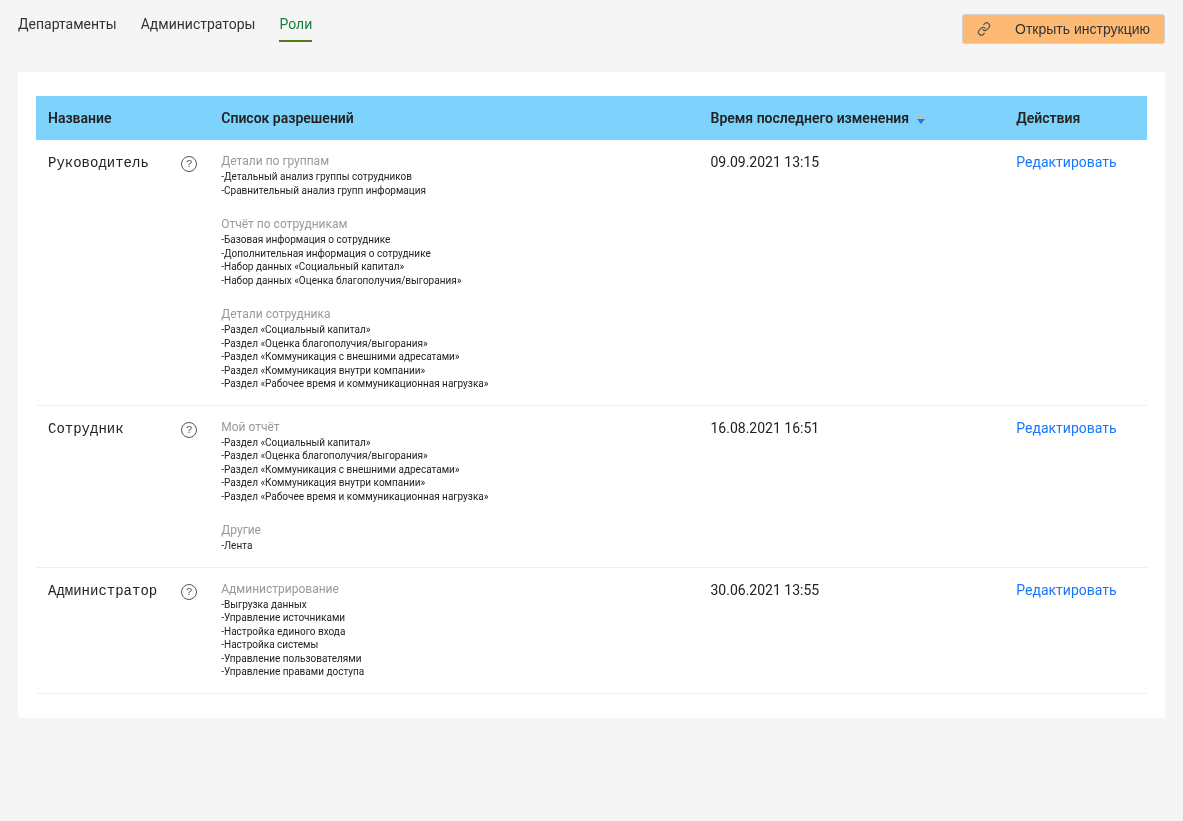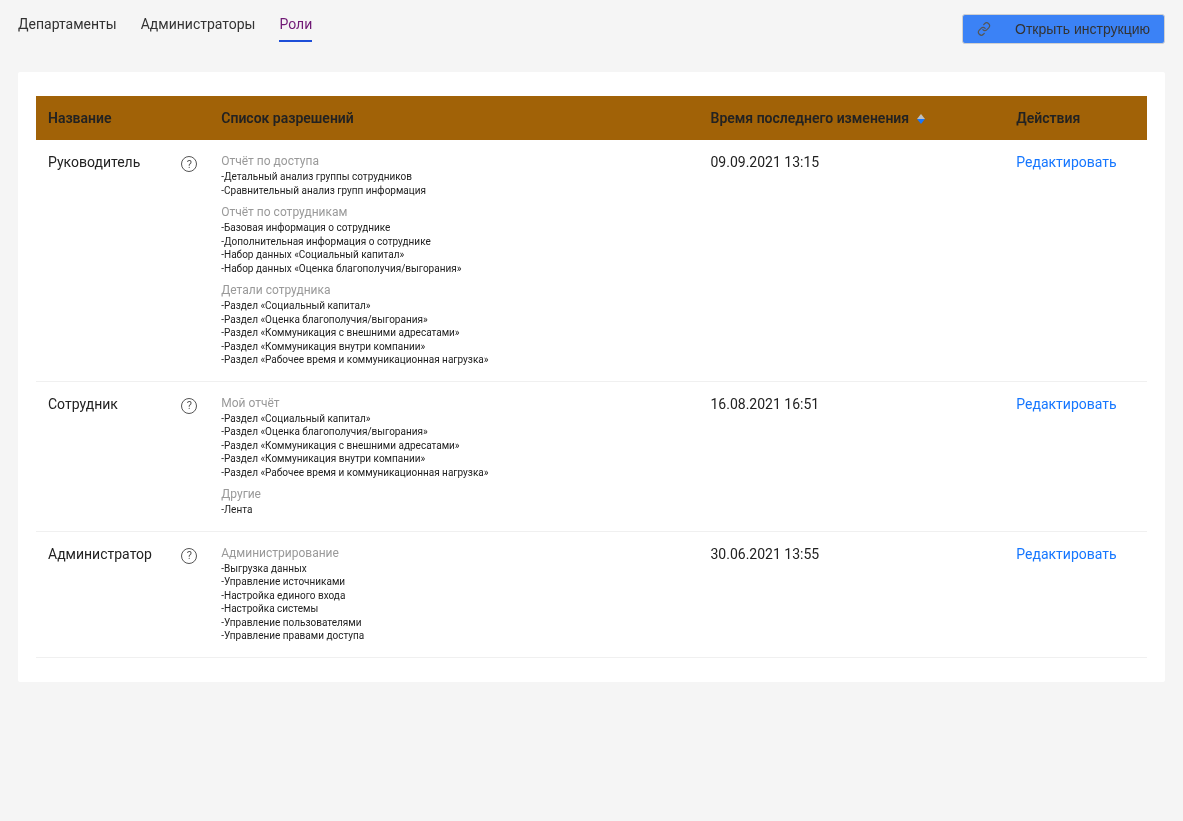--- a/index.html
+++ b/index.html
@@ -30,86 +30,87 @@
     display: flex;
     gap: 24px;
   }
   .tab {
     font-size: 14px;
     color: #333;
     padding-bottom: 8px;
     cursor: pointer;
   }
   .tab.active {
-    color: #701a75;
-    border-bottom: 2px solid #1d4ed8;
+    color: #15803d;
+    border-bottom: 2px solid #4d7c0f;
   }
   .btn-outline {
     display: inline-flex;
     align-items: center;
     gap: 24px;
     border: 1px solid #d0d0d0;
-    background: #3b82f6;
+    background: #fdba74;
     padding: 6px 14px;
     font-size: 14px;
     border-radius: 3px;
     cursor: pointer;
     color: #333;
   }
   .content-card {
     background: #fff;
     border-radius: 2px;
     padding: 24px 18px;
   }
   table.roles {
     width: 100%;
     border-collapse: collapse;
     table-layout: fixed;
   }
   table.roles thead th {
-    background: #a16207;
+    background: #7dd3fc;
     text-align: left;
     font-weight: 600;
     font-size: 14px;
     padding: 14px 12px;
     color: #222;
   }
   table.roles col.col-name { width: 170px; }
   table.roles col.col-perm { width: 480px; }
   table.roles col.col-time { width: 300px; }
   table.roles col.col-act  { width: 140px; }
   table.roles tbody td {
     vertical-align: top;
     padding: 14px 12px;
     border-bottom: 1px solid #f0f0f0;
     font-size: 14px;
   }
   .name-cell {
     display: flex;
-    align-items: flex-start;
+    align-items: center;
     justify-content: space-between;
     gap: 20px;
+    font-family: Liberation Mono, monospace;
   }
   .help-icon {
     display: inline-flex;
     align-items: center;
     justify-content: center;
     width: 16px;
     height: 16px;
     border: 1px solid #555;
     border-radius: 50%;
     font-size: 11px;
     color: #555;
     flex-shrink: 0;
     margin-top: 2px;
   }
   .perm-group-title {
     font-size: 12px;
     color: #999;
-    margin-top: 8px;
+    margin-top: 20px;
     margin-bottom: 2px;
   }
   .perm-group-title:first-child { margin-top: 0; }
   .perm-item {
     font-size: 10px;
     line-height: 1.35;
     color: #222;
   }
   .sort-icon {
     display: inline-flex;
@@ -175,21 +176,21 @@
       </thead>
       <tbody id="roles-tbody">
           <tr>
             <td>
               <div class="name-cell">
                 <span>Руководитель</span>
                 <span class="help-icon">?</span>
               </div>
             </td>
             <td>
-              <div class="perm-group-title">Отчёт по доступа</div>
+              <div class="perm-group-title">Детали по группам</div>
               <div class="perm-item">-Детальный анализ группы сотрудников</div>
               <div class="perm-item">-Сравнительный анализ групп информация</div>
               <div class="perm-group-title">Отчёт по сотрудникам</div>
               <div class="perm-item">-Базовая информация о сотруднике</div>
               <div class="perm-item">-Дополнительная информация о сотруднике</div>
               <div class="perm-item">-Набор данных «Социальный капитал»</div>
               <div class="perm-item">-Набор данных «Оценка благополучия/выгорания»</div>
               <div class="perm-group-title">Детали сотрудника</div>
               <div class="perm-item">-Раздел «Социальный капитал»</div>
               <div class="perm-item">-Раздел «Оценка благополучия/выгорания»</div>

